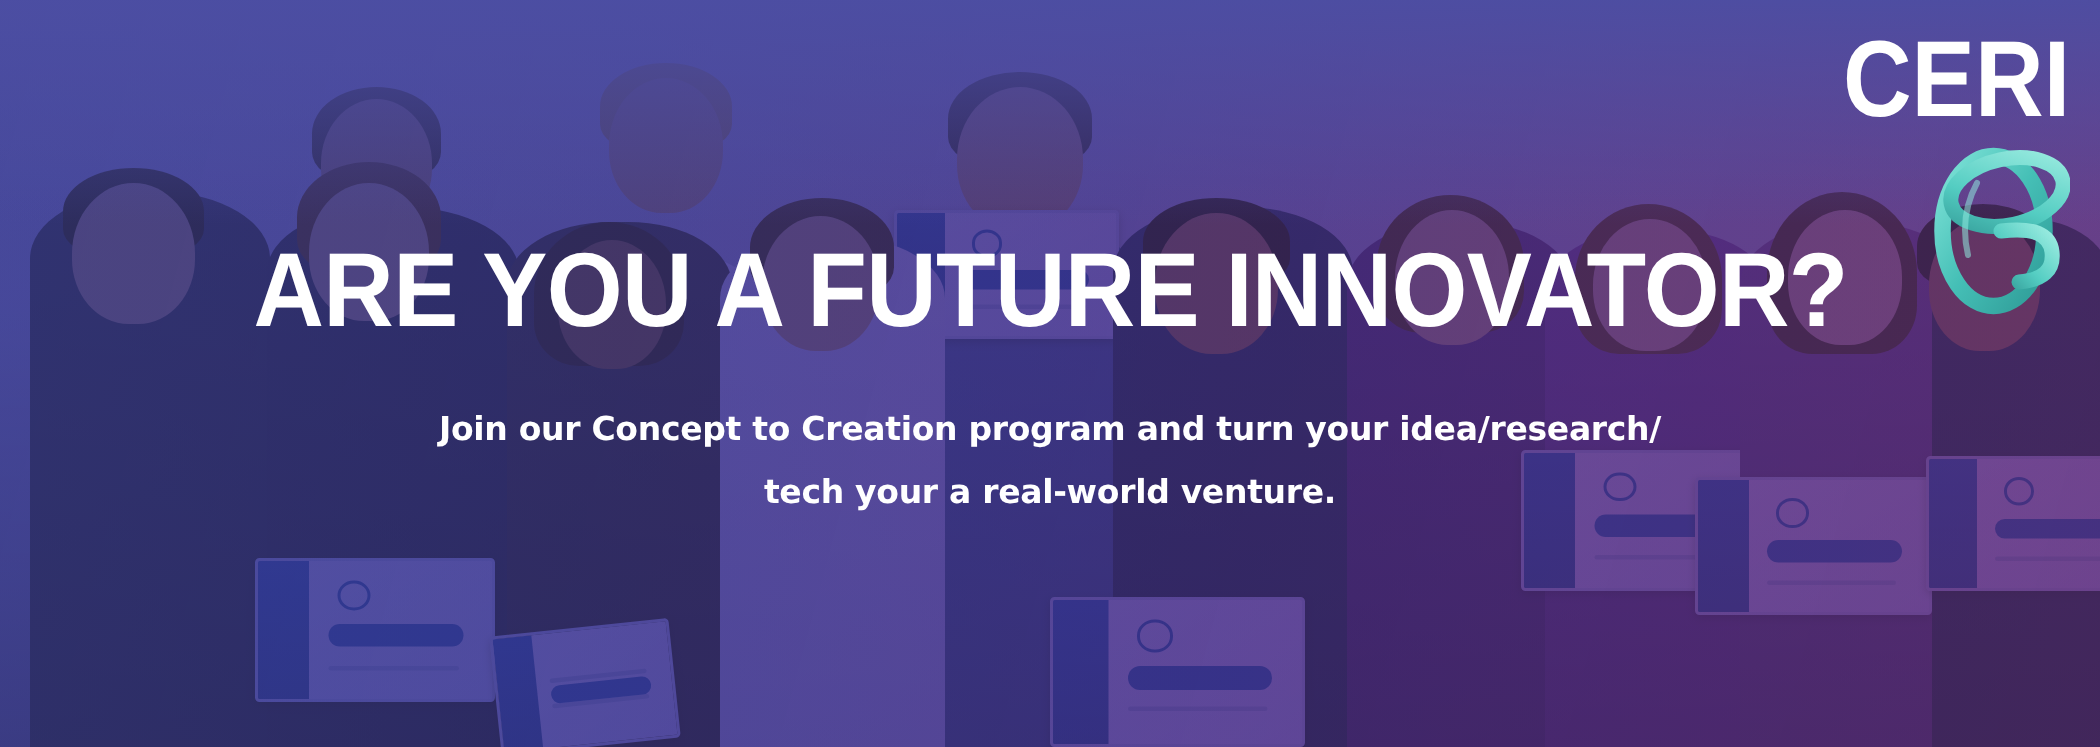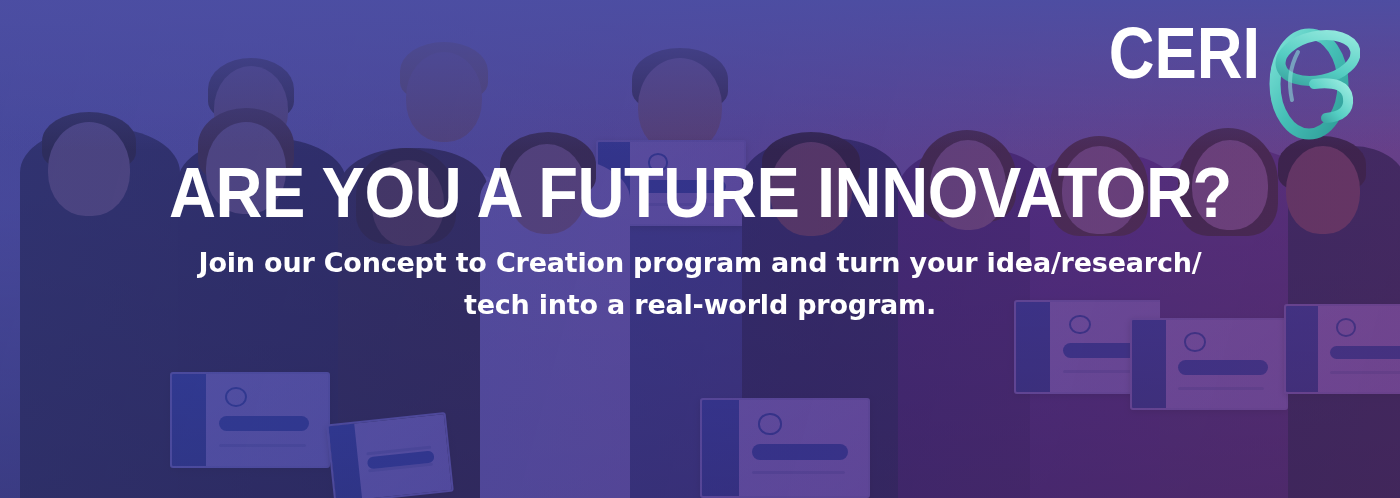--- a/index.html
+++ b/index.html
@@ -86,60 +86,62 @@
        rgba(92,64,152,.48) 60%,
        rgba(112,62,140,.52) 100%);
   }
   .overlay-top {
     position:absolute; left:0; right:0; top:0; height:150px;
     background:linear-gradient(180deg, rgba(76,78,163,.92) 0%, rgba(76,78,163,0) 100%);
   }
 
   
   .logo {
-    position:absolute; right:40px; top:22px;
-    display:flex; align-items:flex-start; gap:8px;
+    position:absolute; right:20px; top:22px;
+    display:flex; align-items:flex-end; gap:8px;
     z-index:6;
+    flex-direction:column;
   }
   .logo-word {
     color:#ffffff;
     font-family:"Liberation Sans Narrow","Liberation Sans", sans-serif;
     font-weight:bold;
     font-size:72px;
     line-height:62px;
     letter-spacing:0px;
     transform:scaleX(.88);
     transform-origin:right center;
   }
   .logo-mark { width:92px; height:118px; display:block; }
 
   
   .content {
     position:absolute; left:0; right:0; top:0; bottom:0;
     z-index:5;
     display:flex; flex-direction:column; align-items:center;
     padding-top:160px;
+    gap:24px;
   }
   .headline {
     color:#ffffff;
     font-family:"Liberation Sans Narrow","Liberation Sans", sans-serif;
     font-weight:bold;
     font-size:70px;
     line-height:66px;
     letter-spacing:-0.5px;
     text-align:center;
     transform:scaleX(.93);
     text-transform:uppercase;
     white-space:nowrap;
   }
   .subheadline {
     color:#ffffff;
     font-family:"DejaVu Sans","Liberation Sans", sans-serif;
     font-weight:bold;
-    font-size:27px;
+    font-size:22px;
     line-height:42px;
     text-align:center;
     margin-top:16px;
     max-width:1290px;
     letter-spacing:-0.2px;
   }
   .cta-wrap { margin-top:28px; }
   .cta {
     display:block;
     width:370px; height:70px;
@@ -275,17 +277,17 @@
       <path d="M46 62 Q78 58 80 76 Q82 94 58 96" fill="none" stroke="url(#tealB)" stroke-width="10" stroke-linecap="round"></path>
 
       <path d="M30 30 Q18 52 24 78" fill="none" stroke="#8fe9de" stroke-width="4" opacity=".55" stroke-linecap="round"></path>
     </svg>
   </div>
 
   <div class="content">
     <h1 class="headline">ARE YOU A FUTURE INNOVATOR?</h1>
     <p class="subheadline">
       <span>Join our Concept to Creation program and turn your idea/research/</span><br>
-      <span>tech into a real-world program.</span>
+      <span>tech your a real-world venture.</span>
     </p>
   </div>
 
 </div>
 
 </body></html>

